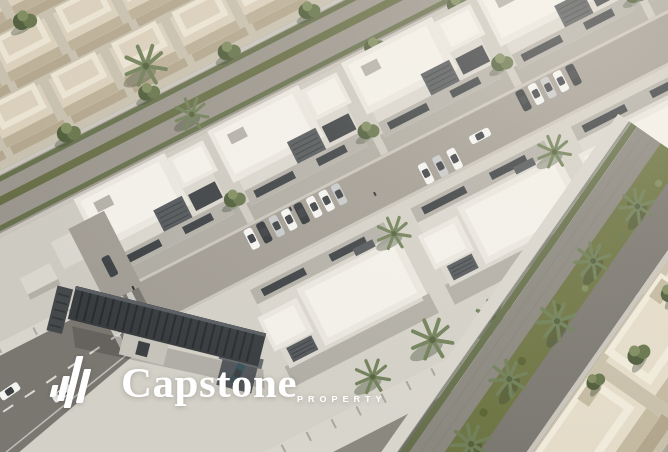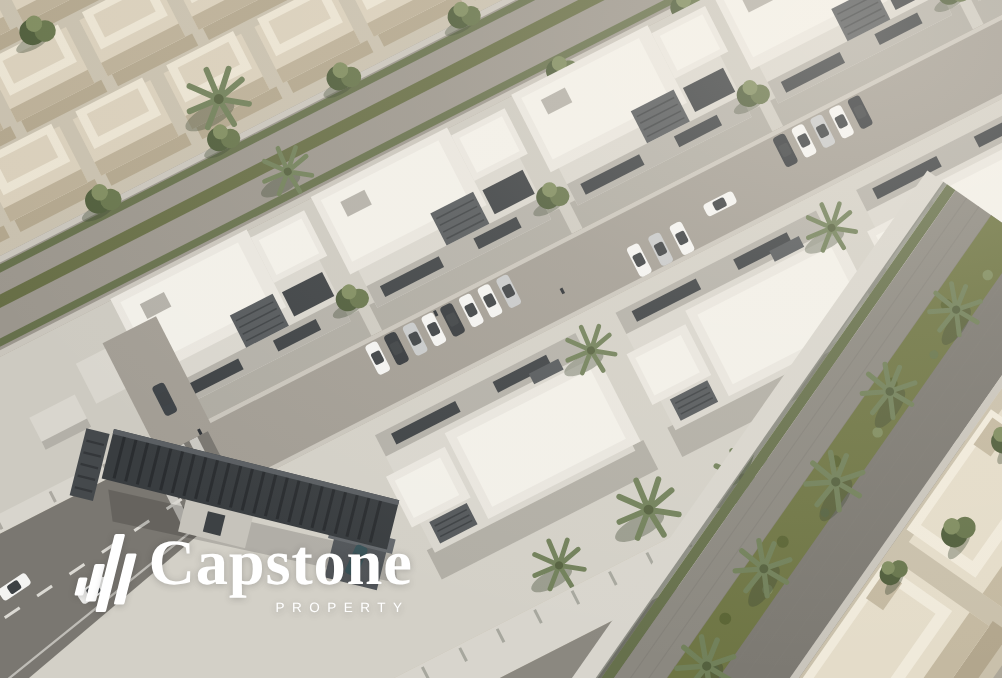--- a/index.html
+++ b/index.html
@@ -38,23 +38,23 @@
   
   .watermark{position:absolute;left:50px;top:351px;display:flex;align-items:center;gap:9px;color:var(--watermark);
              text-shadow:0 1px 5px rgba(50,50,50,.28);}
   .logo-mark{position:relative;width:40px;height:62px;}
   .logo-mark .bar{position:absolute;background:var(--watermark);transform:skewX(-14deg);border-radius:1px;
                   box-shadow:0 1px 4px rgba(50,50,50,.25);}
   .bar.b1{left:1px;bottom:16px;width:6px;height:12px;}
   .bar.b2{left:10px;bottom:12px;width:7px;height:25px;}
   .bar.b3{left:20px;bottom:5px;width:7px;height:52px;}
   .bar.b4{left:30px;bottom:10px;width:7px;height:34px;}
-  .logo-text{display:flex;flex-direction:column;}
+  .logo-text{display:flex;flex-direction:row;margin-left:22px;}
   .brand{font-family:"Liberation Serif",serif;font-weight:700;font-size:43px;line-height:1;letter-spacing:.5px;}
-  .subtitle{align-self:flex-end;margin-top:3px;margin-right:2px;font-size:9px;font-weight:400;letter-spacing:5px;}
+  .subtitle{align-self:flex-end;margin-top:3px;margin-right:2px;font-size:9px;font-weight:700;letter-spacing:5px;}
 </style>
 </head>
 <body>
 
 <div class="stage">
 <svg width="668" height="452" viewBox="0 0 668 452">
   <defs>
     <radialGradient id="glow" cx="0.85" cy="0.05" r="0.95">
       <stop offset="0" stop-color="#fff6e8" stop-opacity="0.30"></stop>
       <stop offset="0.45" stop-color="#fff6e8" stop-opacity="0.12"></stop>

